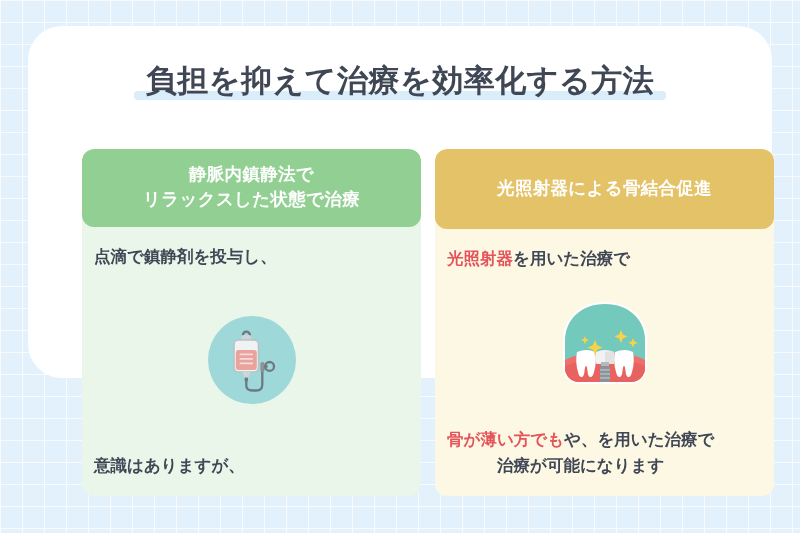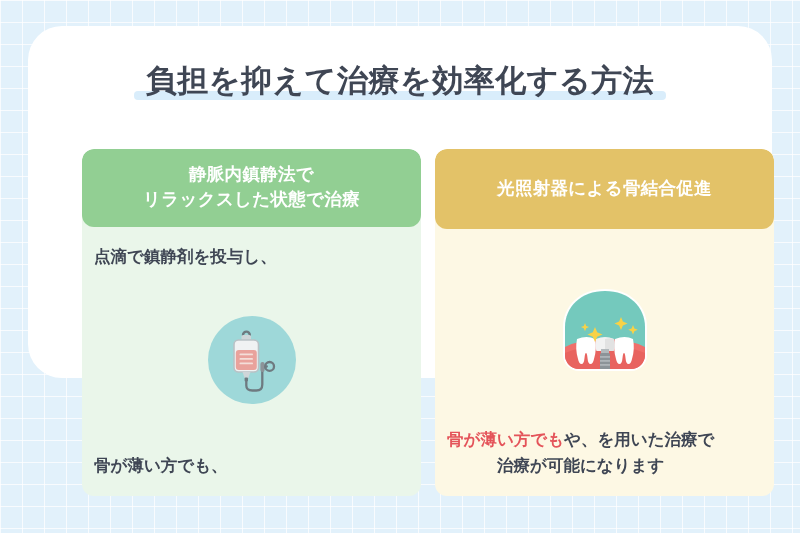--- a/index.html
+++ b/index.html
@@ -183,33 +183,36 @@
 
               <path d="M22.3 53.5 v4 q0 5 6 5 h4 q6 0 6 -6 v-14 q0 -4 4.5 -4" fill="none" stroke="#6e7a80" stroke-width="2.3" stroke-linecap="round"></path>
 
               <rect x="36.4" y="34" width="4.2" height="10" rx="2" fill="#8c9398"></rect>
               <circle cx="45.6" cy="38.4" r="4.4" fill="none" stroke="#6e7a80" stroke-width="2.3"></circle>
             </svg>
           </div>
         </div>
 
         <div class="body-text bottom-text">
-          <div><span>骨が薄い方でも、</span></div>
+          <div><span>意識はありますが、</span></div>
         </div>
 
       </div>
     </div>
 
     <div class="card card-gold">
       <div class="card-header hdr-gold">
         <div>光照射器による骨結合促進</div>
       </div>
       <div class="card-body">
 
         <div class="body-text">
+          <div>
+            <span class="accent">光照射器</span><span>を用いた治療で</span>
+          </div>
         </div>
 
         <div class="art">
           <svg width="104" height="96" viewBox="0 0 104 96">
             <defs>
               <clipPath id="badgeClip">
                 <path d="M52 4 c24 0 40 16 40 36 v28 a14 14 0 0 1 -14 14 h-52 a14 14 0 0 1 -14 -14 v-28 c0 -20 16 -36 40 -36 z"></path>
               </clipPath>
             </defs>
 

